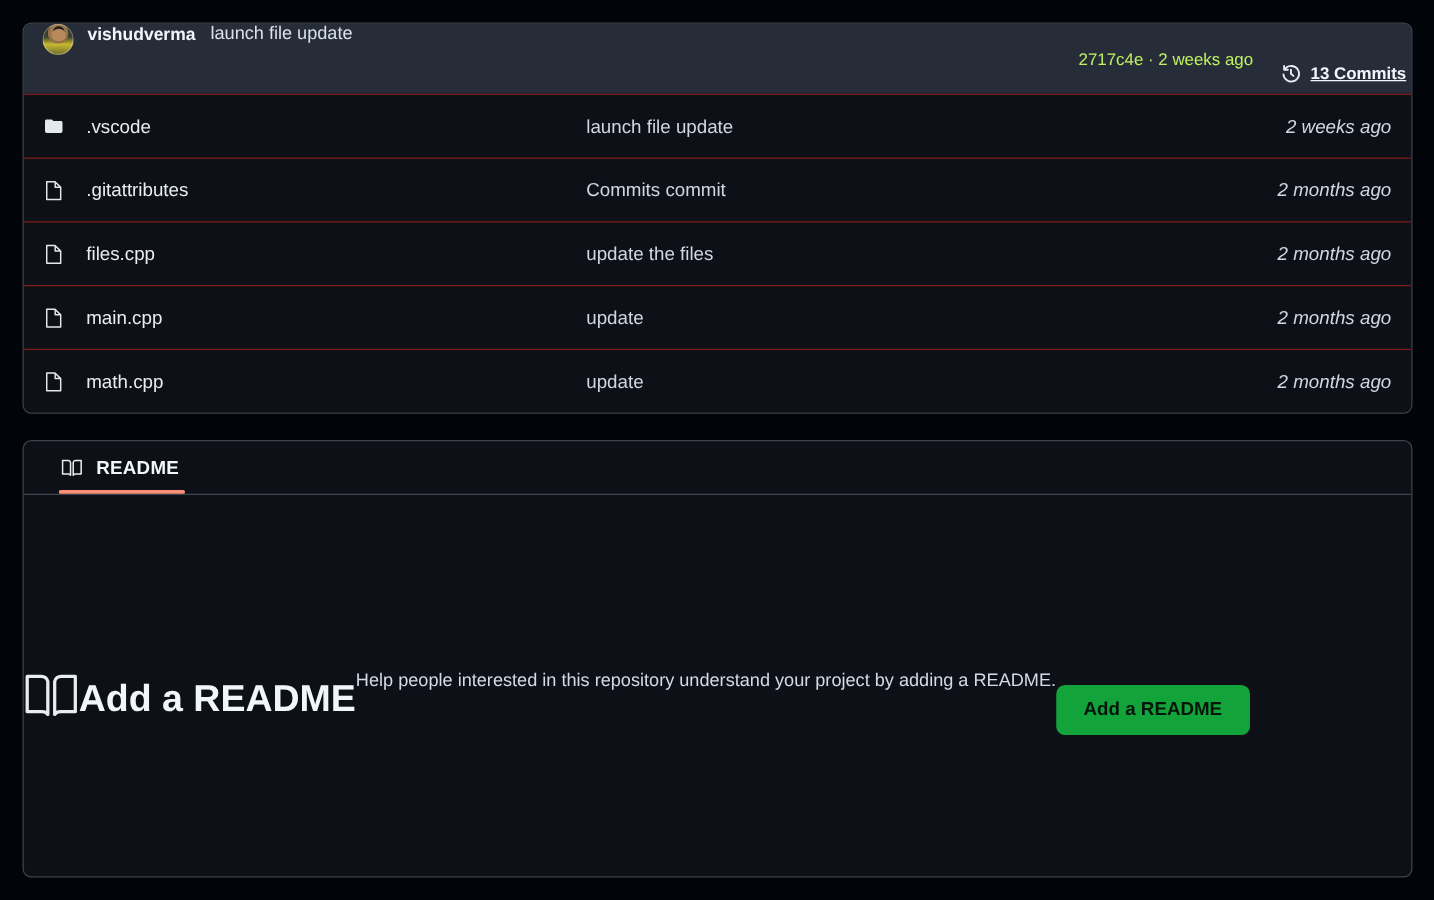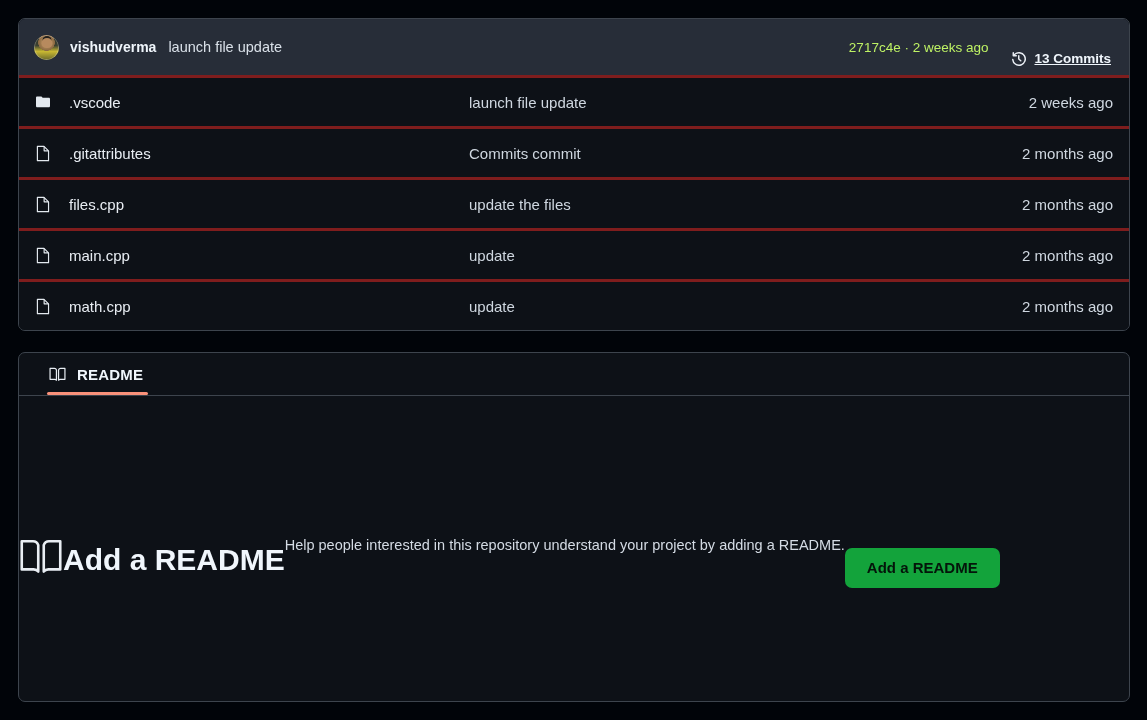--- a/index.html
+++ b/index.html
@@ -31,24 +31,23 @@
     width: 1112px;
     border: 1px solid #3d444d;
     border-radius: 7px;
     overflow: hidden;
     background: #0d1117;
     box-sizing: border-box;
   }
 
   .latest-commit-bar {
     display: flex;
-    align-items: center;
     background: #272d38;
     height: 56px;
-    padding: 0 18px 0 15px;
+    padding: 0 4px 0 15px;
     box-sizing: border-box;
   }
 
   .avatar {
     width: 25px;
     height: 25px;
     border-radius: 50%;
     flex: 0 0 auto;
     margin-right: 11px;
     background:
@@ -108,21 +107,21 @@
     white-space: nowrap;
     margin-top: 23px;
   }
   .commits-link svg { margin-right: 7px; display:block; }
 
   
   .file-row {
     display: flex;
     align-items: center;
     height: 51px;
-    border-top: 3px solid #7f1d1d;
+    border-top: 1px solid #7f1d1d;
     background: #0d1117;
     box-sizing: border-box;
     padding: 0 16px 0 15px;
   }
   .file-icon {
     width: 18px;
     flex: 0 0 18px;
     display: flex;
     align-items: center;
     justify-content: center;
@@ -146,20 +145,21 @@
     white-space: nowrap;
     overflow: hidden;
     text-overflow: ellipsis;
   }
   .file-time {
     color: #cfd7e0;
     font-size: 15px;
     flex: 0 0 auto;
     text-align: center;
     white-space: nowrap;
+    font-style: italic;
   }
 
   
   .readme-panel {
     position: absolute;
     left: 18px;
     top: 352px;
     width: 1112px;
     height: 350px;
     border: 1px solid #3d444d;

